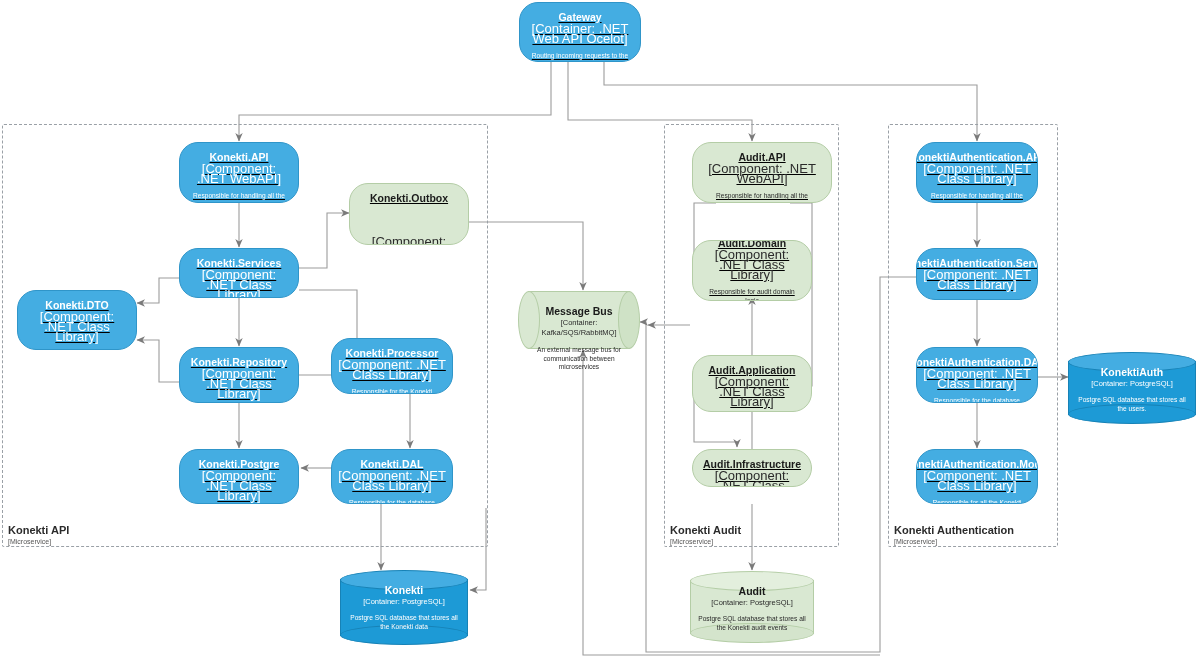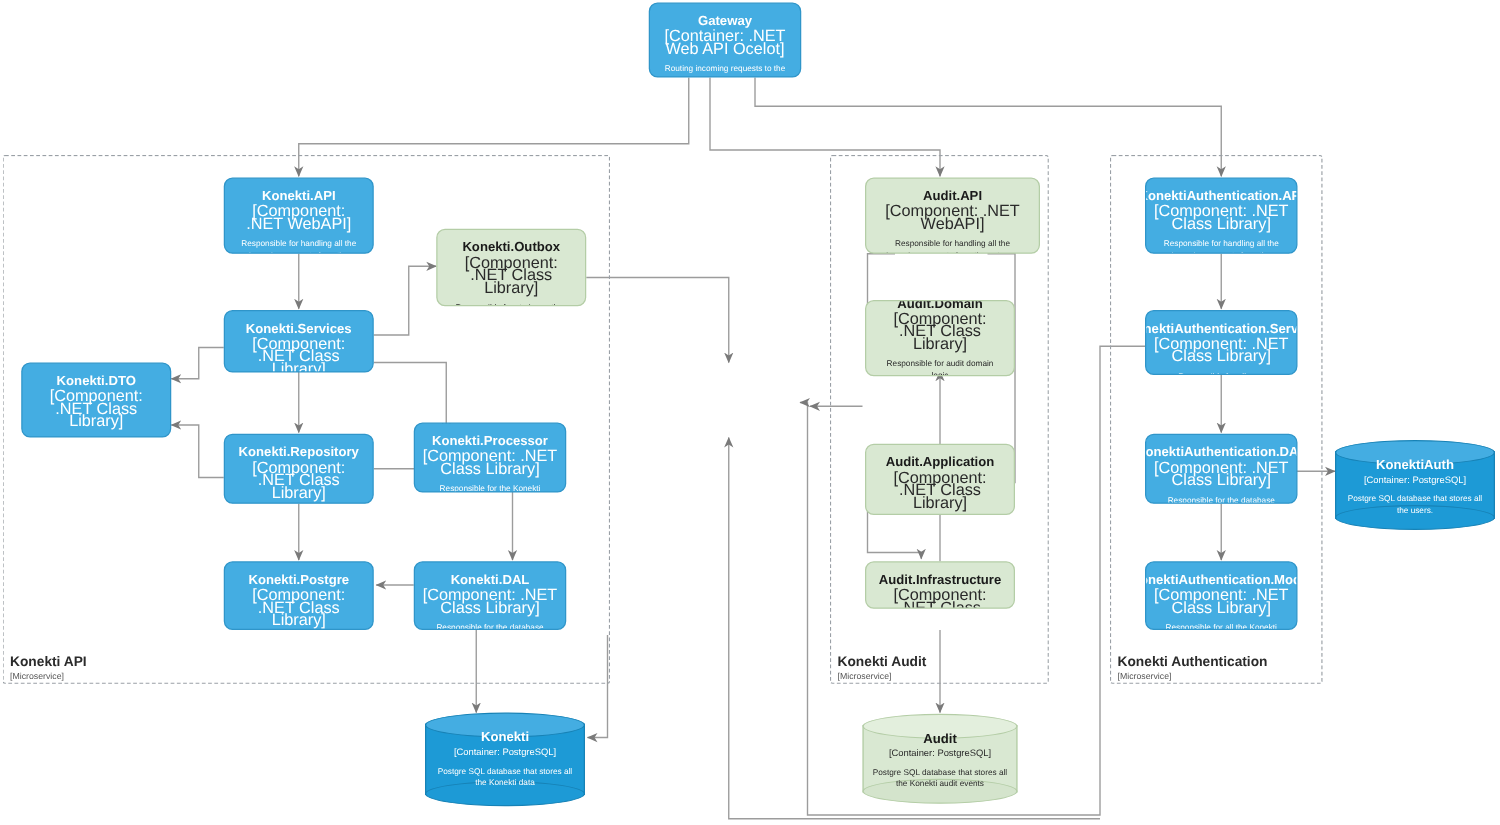--- a/index.html
+++ b/index.html
@@ -6,23 +6,23 @@
   body{width:1200px;height:660px;overflow:hidden;
        font-family:"Liberation Sans","DejaVu Sans",sans-serif;}
   #canvas{position:relative;width:1200px;height:660px;}
   svg.wires{position:absolute;left:0;top:0;width:1200px;height:660px;pointer-events:none;}
 
   .boundary{position:absolute;border:1px dashed #9aa0a6;border-radius:2px;box-sizing:border-box;}
   .boundary-label{position:absolute;color:#2b2b2b;}
   .boundary-label .bl-name{font-size:11px;font-weight:bold;line-height:13px;white-space:nowrap;}
   .boundary-label .bl-type{font-size:7px;color:#555;line-height:9px;white-space:nowrap;}
 
-  .node{position:absolute;box-sizing:border-box;border-radius:7px;
+  .node{position:absolute;box-sizing:border-box;border-radius:19px;
         display:flex;flex-direction:column;align-items:center;justify-content:flex-start;
-        text-align:center;padding:8px 6px 6px 6px;overflow:hidden;}
+        text-align:center;padding:8px 6px 6px 6px;overflow:hidden;text-decoration:underline;}
   .node .n-title{font-size:10.5px;font-weight:bold;line-height:12px;}
   .node .n-tech{font-size:13px;line-height:10px;margin-top:1px;}
   .node .n-desc{font-size:6.6px;line-height:8.6px;margin-top:8px;padding:0 4px;}
 
   .blue{background:#44ade2;border:1px solid #2f95c9;}
   .blue .n-title,.blue .n-tech,.blue .n-desc{color:#ffffff;}
   .green{background:#d9e8d2;border:1px solid #b4cda6;}
   .green .n-title{color:#1a1a1a;}
   .green .n-tech,.green .n-desc{color:#2a2a2a;}
 
@@ -149,21 +149,21 @@
     <div class="n-tech">[Container: .NET Web API Ocelot]</div>
     <div class="n-desc">Routing incoming requests to the propr module</div>
   </div>
 
   <div class="node blue" style="left:179px;top:142px;width:120px;height:61px;">
     <div class="n-title">Konekti.API</div>
     <div class="n-tech">[Component: .NET WebAPI]</div>
     <div class="n-desc">Responsible for handling all the incoming requests from the gateway service</div>
   </div>
 
-  <div class="node green" style="left:349px;top:183px;width:120px;height:62px;">
+  <div class="node green" style="left:349px;top:183px;width:120px;height:62px;gap:32px;">
     <div class="n-title">Konekti.Outbox</div>
     <div class="n-tech">[Component: .NET Class Library]</div>
     <div class="n-desc">Responsible for storing outbox items into the database and fetching messages from the database to publish to the bus</div>
   </div>
 
   <div class="node blue" style="left:179px;top:248px;width:120px;height:50px;">
     <div class="n-title">Konekti.Services</div>
     <div class="n-tech">[Component: .NET Class Library]</div>
 
   </div>
@@ -191,20 +191,30 @@
     <div class="n-tech">[Component: .NET Class Library]</div>
     <div class="n-desc">Responsible for all the Konekti models</div>
   </div>
 
   <div class="node blue" style="left:331px;top:449px;width:122px;height:55px;">
     <div class="n-title">Konekti.DAL</div>
     <div class="n-tech">[Component: .NET Class Library]</div>
     <div class="n-desc">Responsible for the database context, migrations and database tables configuration</div>
   </div>
 
+  <div class="bus" style="left:518px;top:291px;width:122px;height:58px;">
+    <div class="bus-body"></div>
+    <div class="bus-cap l"></div>
+    <div class="bus-cap r"></div>
+    <div class="bus-txt">
+      <div class="n-title">Message Bus</div>
+      <div class="n-tech">[Container: Kafka/SQS/RabbitMQ]</div>
+      <div class="n-desc">An external message bus for communication between microservices</div>
+    </div>
+  </div>
 
   <div class="node green" style="left:692px;top:142px;width:140px;height:61px;">
     <div class="n-title">Audit.API</div>
     <div class="n-tech">[Component: .NET WebAPI]</div>
     <div class="n-desc">Responsible for handling all the incoming requests from the gateway service</div>
   </div>
 
   <div class="node green" style="left:692px;top:240px;width:120px;height:61px;justify-content:center;">
     <div class="n-title">Audit.Domain</div>
     <div class="n-tech">[Component: .NET Class Library]</div>

